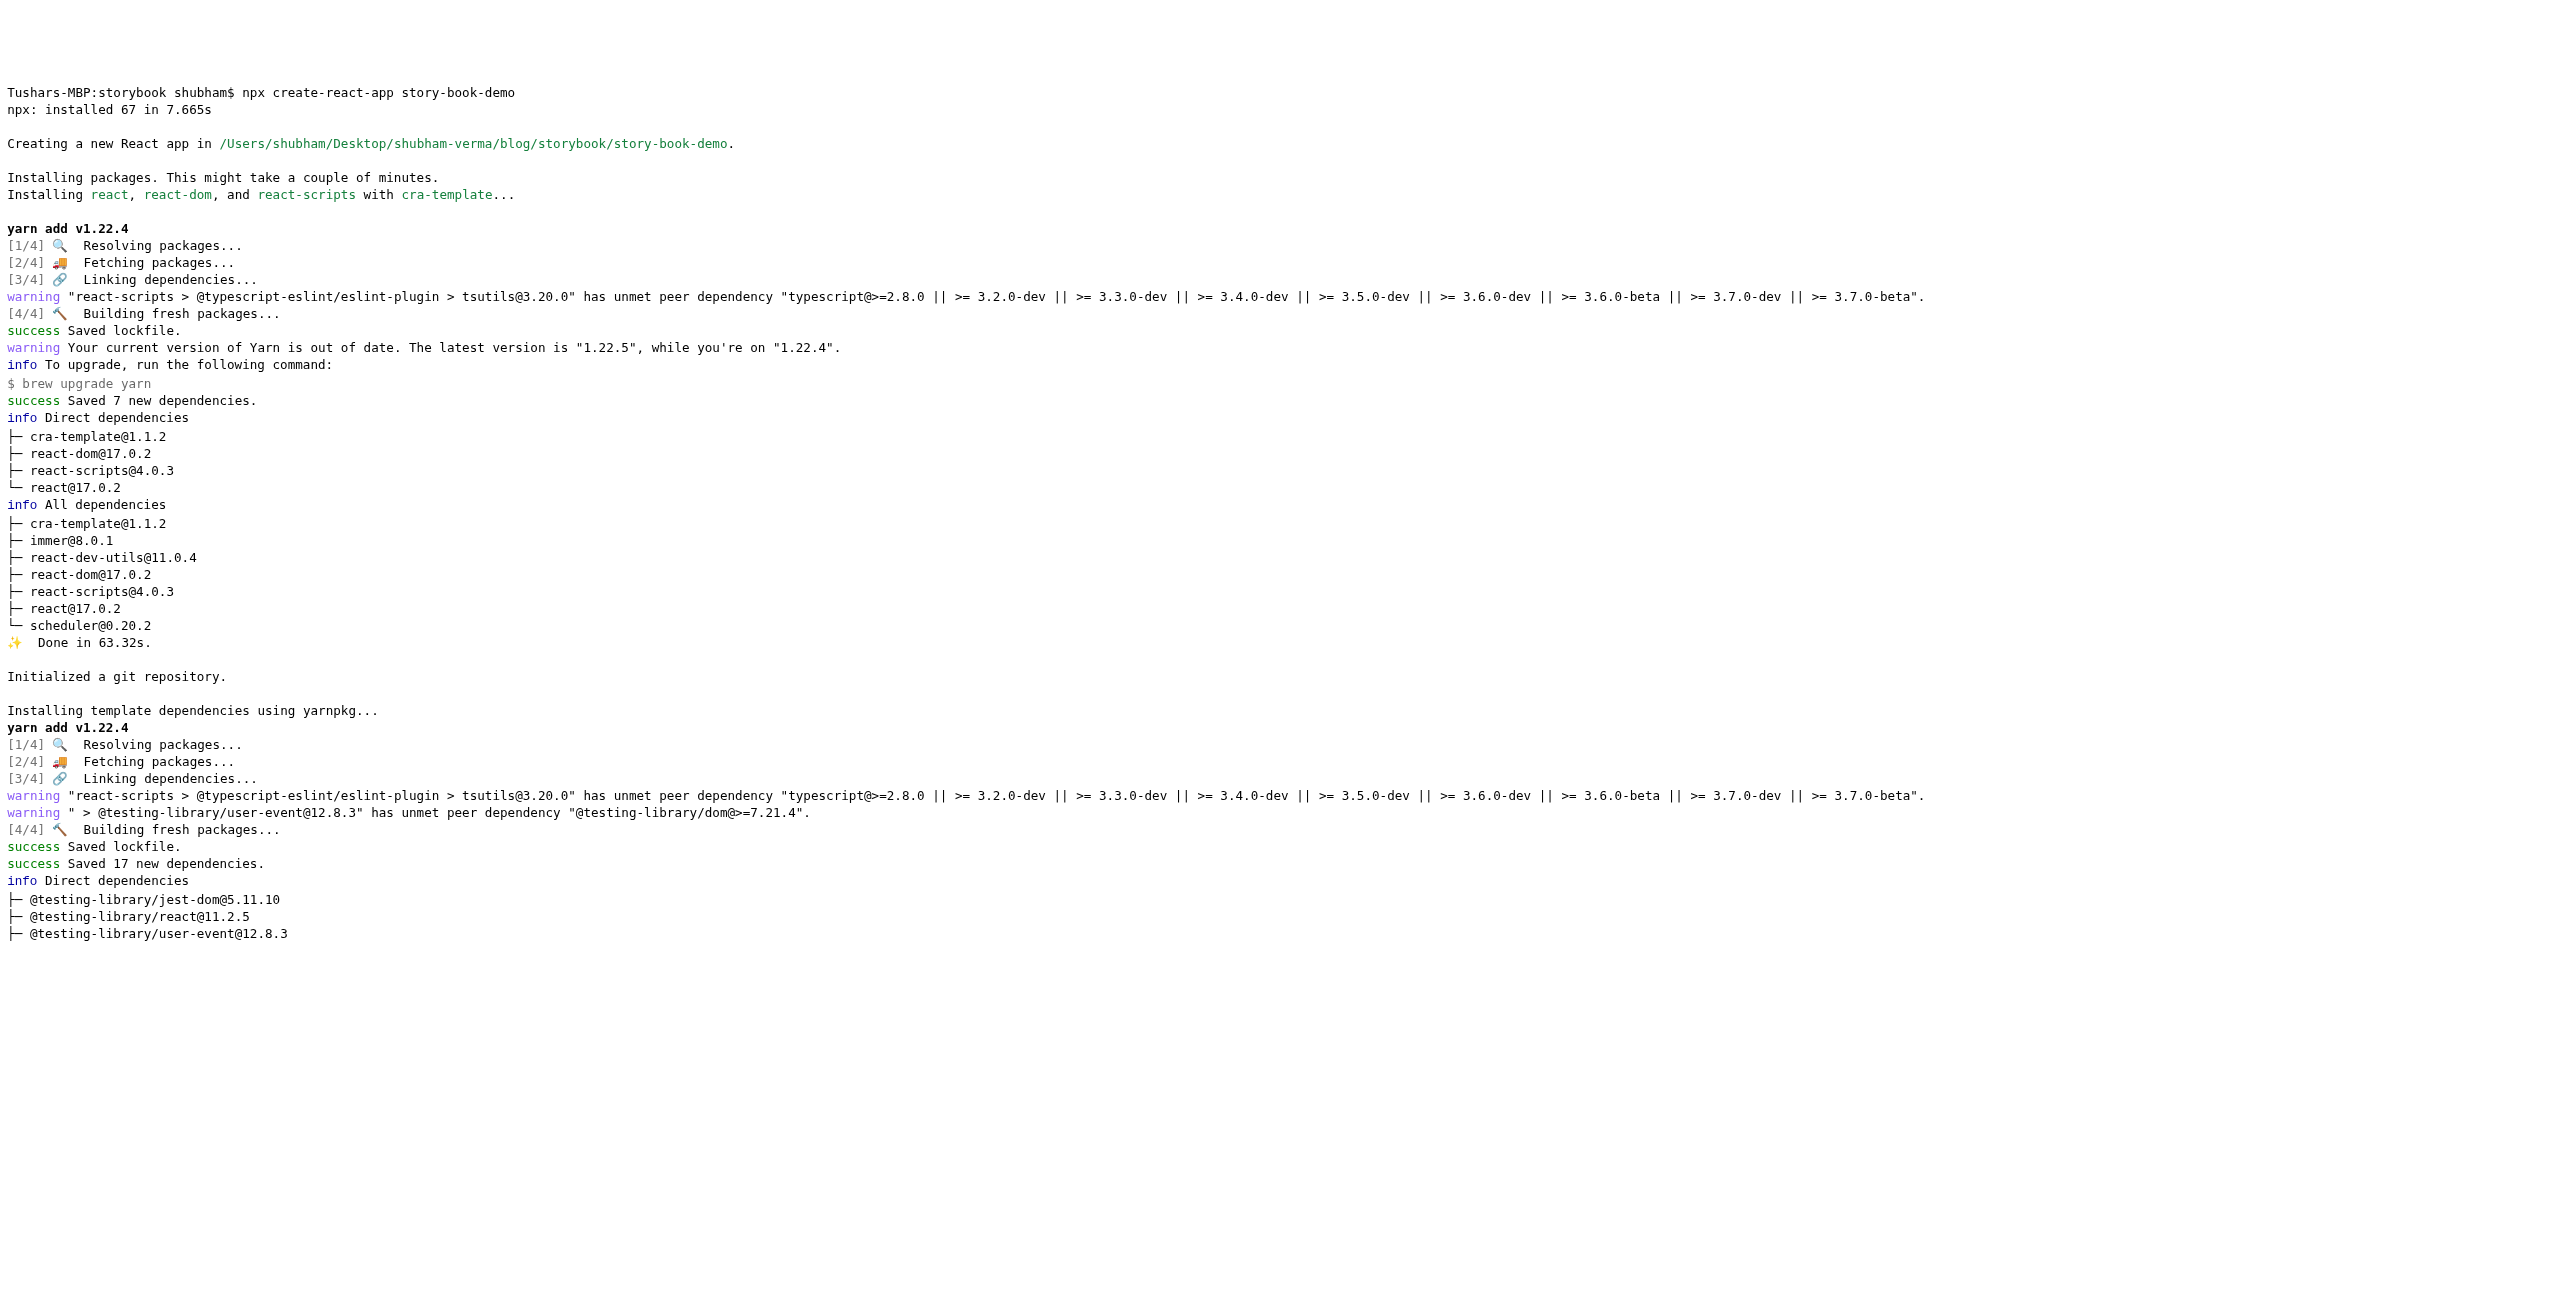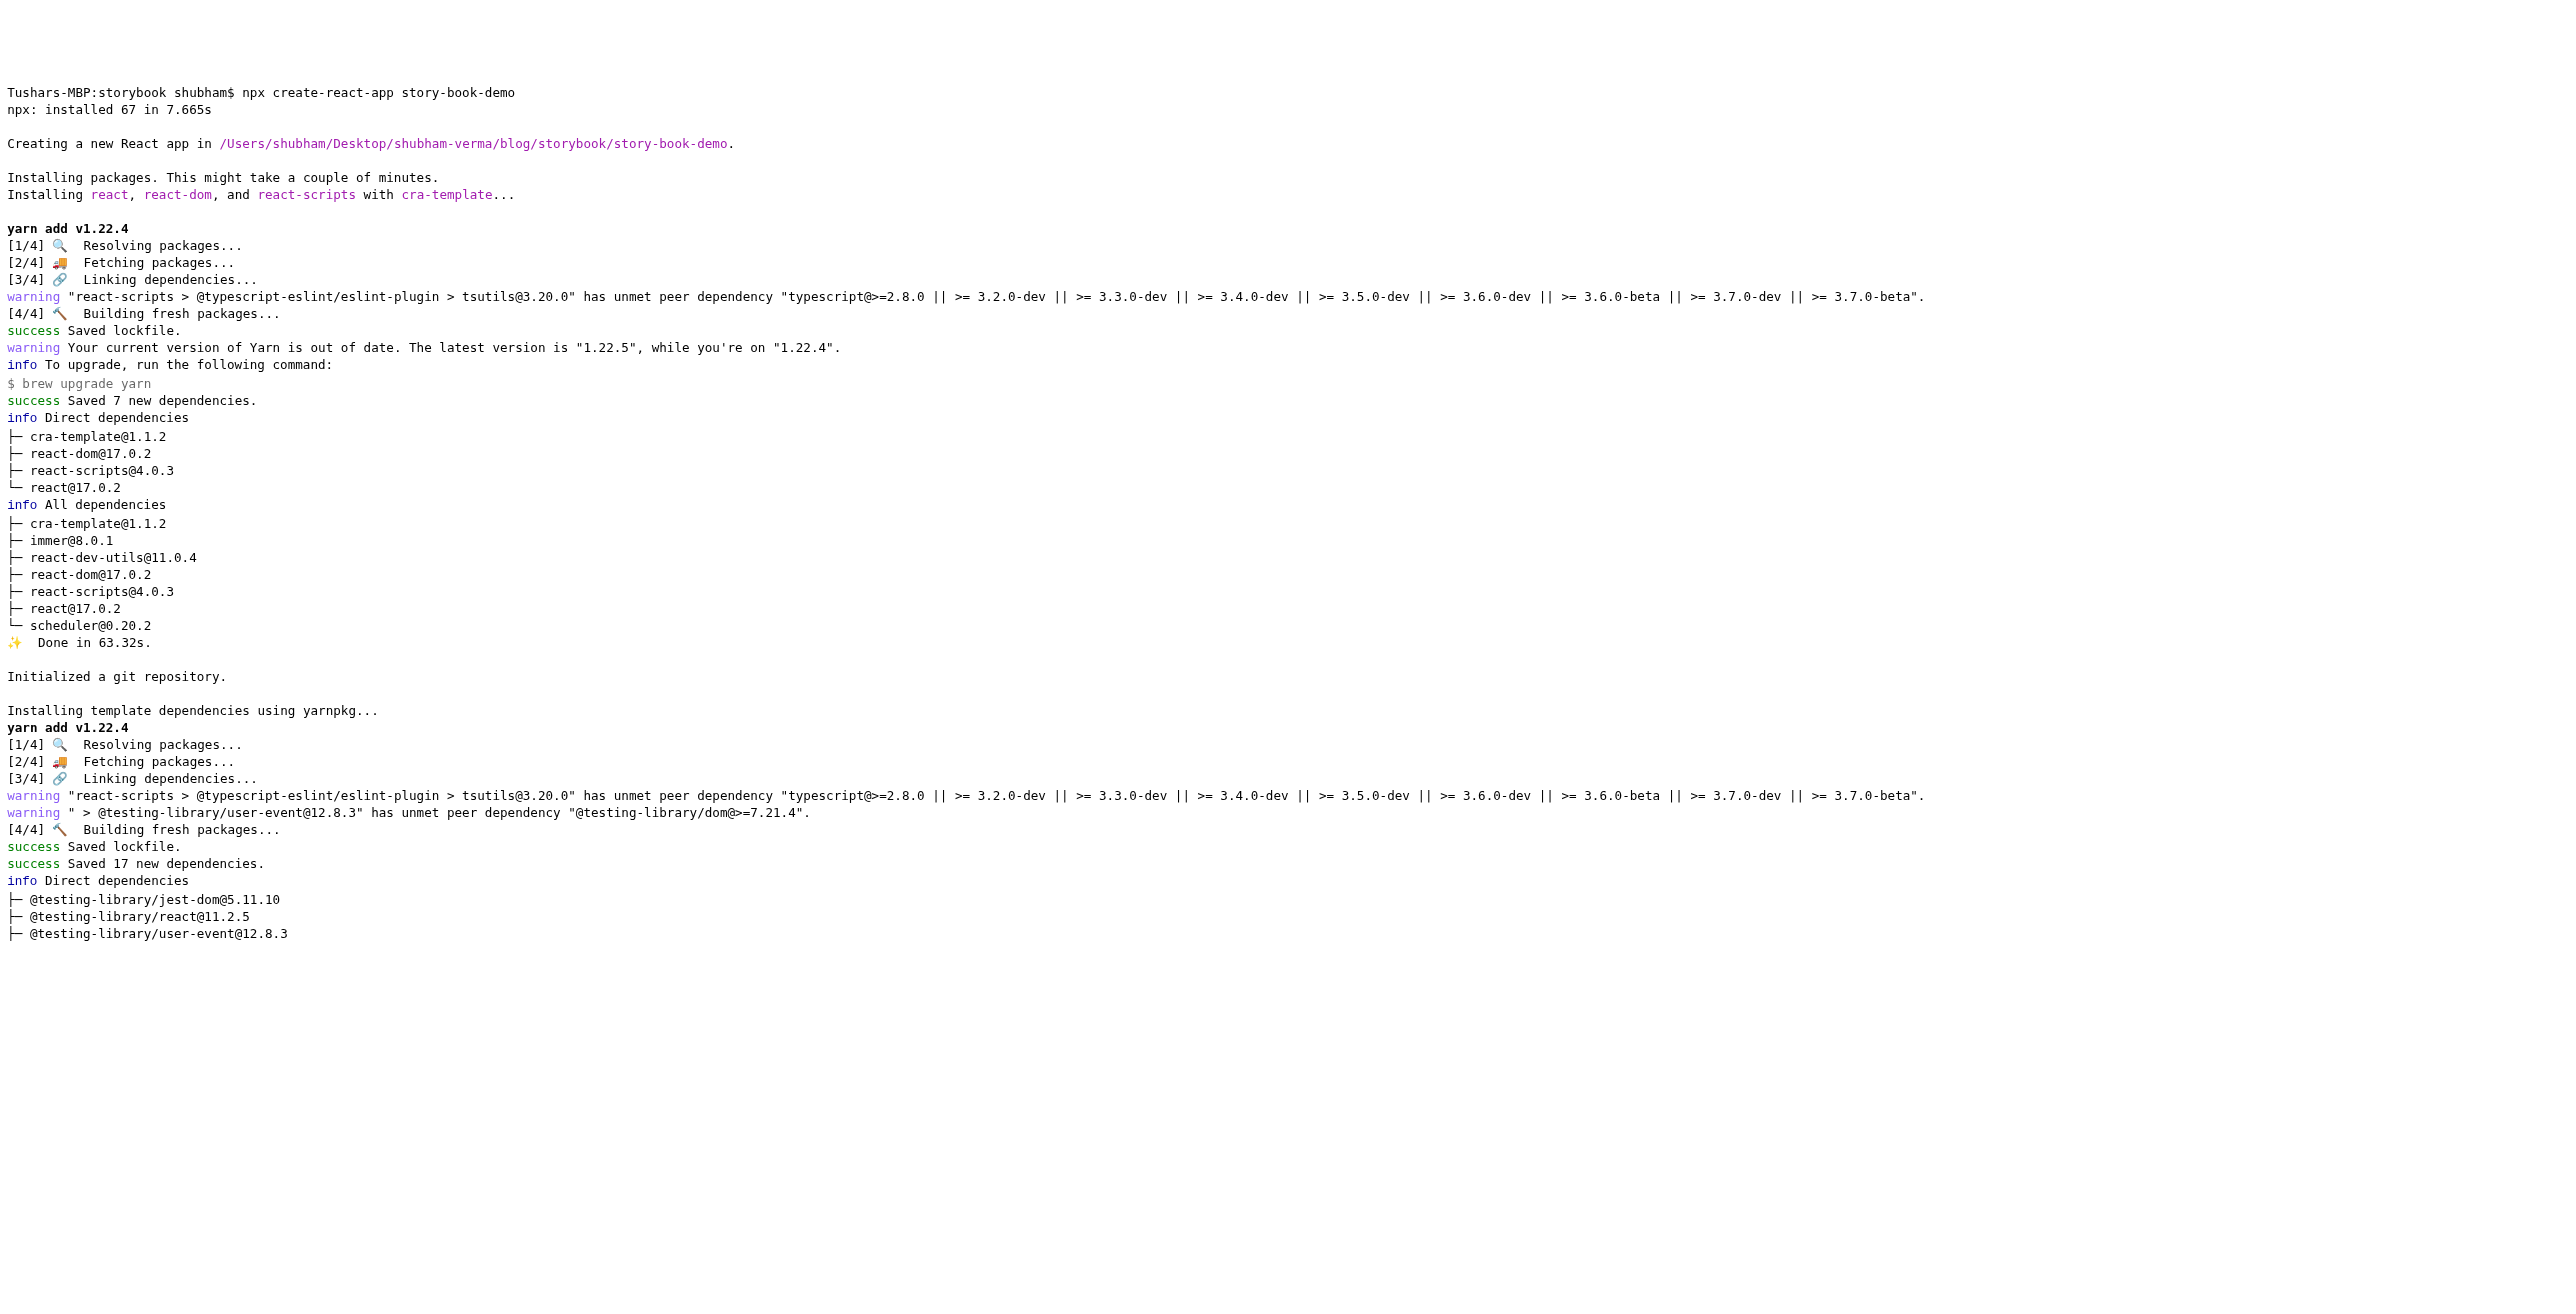--- a/index.html
+++ b/index.html
@@ -7,22 +7,22 @@
     padding: 3.6px 7.2px;
     background: #ffffff;
     font-family: "Menlo", "Monaco", "Consolas", monospace;
     font-size: 12.6px;
     line-height: 1.35;
     color: #000000;
     white-space: pre;
   }
   .line { display: block; }
   .bold { font-weight: 700; }
-  .grey { color: #000000; }
-  .teal { color: #a21caf; }
+  .grey { color: #737373; }
+  .teal { color: #15803d; }
   .olive { color: #8b5cf6; }
   .green { color: #008000; text-align: right; }
   .blue { color: #0000a0; font-family: Liberation Mono, monospace; }
   .dim { opacity: 0.6; }
   .tree { }
   .emoji { }
 </style>
 </head>
 <body>
 

